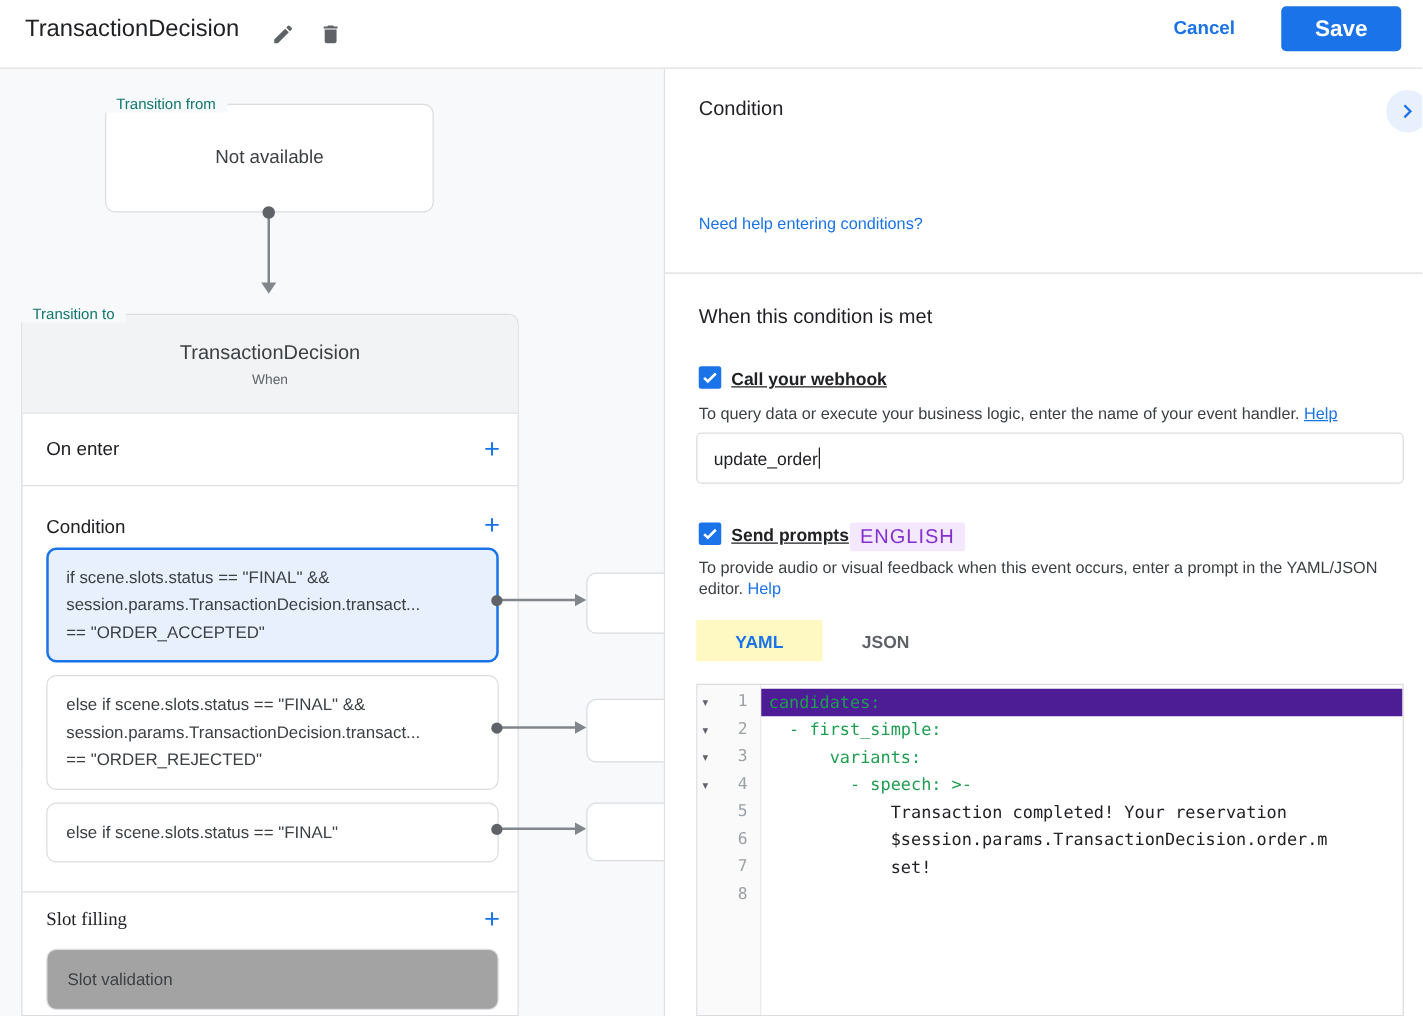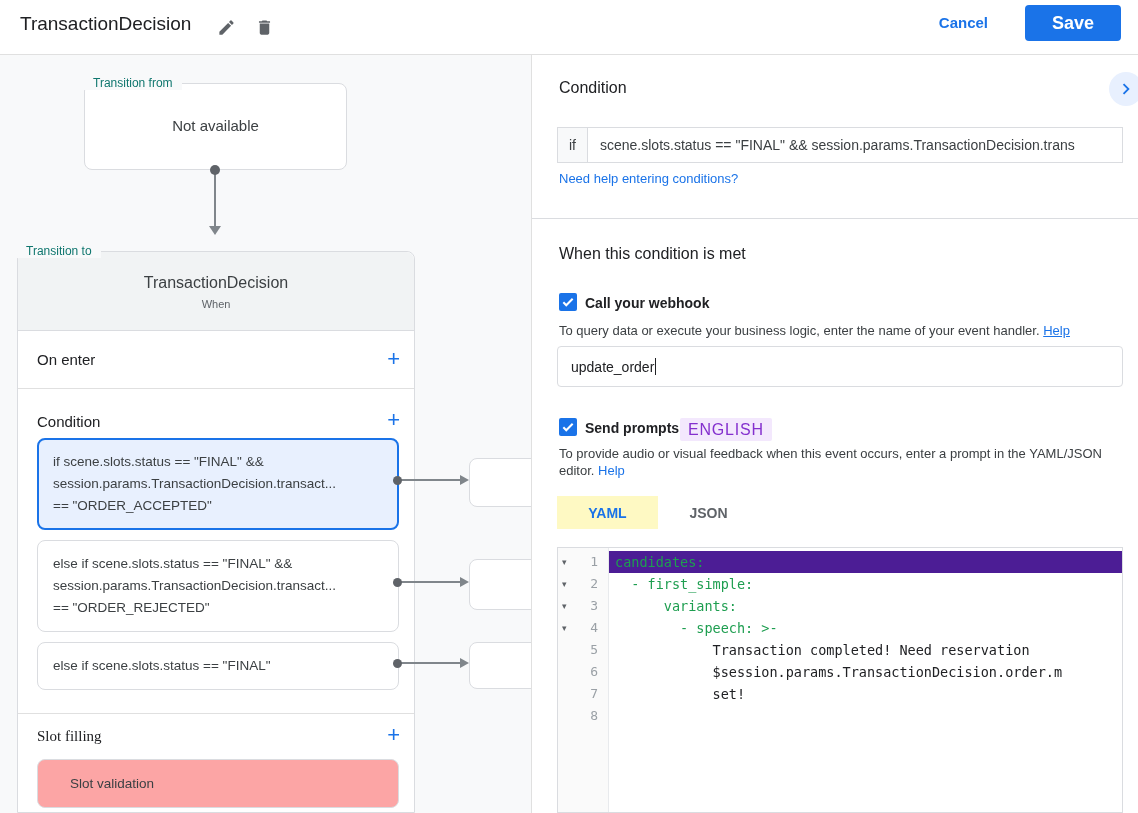--- a/index.html
+++ b/index.html
@@ -65,22 +65,22 @@
   .cond-card { background:#fff; border:1px solid #dadce0; border-radius:8px;
     padding:12px 15px; margin-bottom:10px; font-size:13.5px; color:#3c4043; cursor:pointer; }
   .cond-card.selected { background:#e8f0fe; border:2px solid #1a73e8; padding:11px 14px; }
   .cond-line { line-height:22px; white-space:nowrap; overflow:hidden; }
 
   .slot-divider { position:absolute; left:0; top:461px; width:100%; border-top:1px solid #e0e0e0; }
   .slot-head { position:absolute; left:0; top:470px; width:100%; height:30px; }
   .slot-head .section-label { position:absolute; left:19px; top:6px;font-family:Liberation Serif, serif; }
   .slot-head .add-btn { top:2px; }
   .slot-card { position:absolute; left:19px; top:507px; width:362px; height:49px;
-    background:#fca5a5; border:1px solid #dadce0; border-radius:8px; font-size:13.5px; color:#3c4043;
-    display:flex; align-items:center; padding-left:32px; cursor:pointer; }
+    background:#a3a3a3; border:1px solid #dadce0; border-radius:8px; font-size:13.5px; color:#3c4043;
+    display:flex; align-items:center; padding-left:16px; cursor:pointer; }
 
   
   .hdot { position:absolute; width:9px; height:9px; border-radius:50%; background:#5f6368; z-index:5; }
   .hline { position:absolute; height:2px; background:#80868b; z-index:4; }
   .harrow { position:absolute; width:0; height:0; border-top:5px solid transparent;
     border-bottom:5px solid transparent; border-left:9px solid #80868b; z-index:4; }
   .tbox { position:absolute; width:70px; background:#fff; border:1px solid #dadce0;
     border-radius:8px; z-index:3; }
   .c1 .hdot { left:393px; top:421px; } .c1 .hline { left:400px; top:424px; width:62px; }
   .c1 .harrow { left:460px; top:420px; } .c1 .tbox { left:469px; top:403px; height:49px; }
@@ -105,21 +105,21 @@
   .help-cond-link { position:absolute; left:27px; top:116px; font-size:13px; color:#1a73e8;
     text-decoration:none; }
   .panel-divider { position:absolute; left:0; top:163px; width:100%; border-top:1px solid #dadce0; }
 
   .when-heading { position:absolute; left:27px; top:190px; font-size:16px; color:#202124; }
 
   .checkbox { position:absolute; width:18px; height:18px; background:#1a73e8; border-radius:2px;
     display:flex; align-items:center; justify-content:center; cursor:pointer; }
   .cb-webhook { left:27px; top:238px; }
   .cb-prompts { left:27px; top:363px; }
-  .cb-label { position:absolute; font-size:14px; font-weight:bold; color:#202124; }
+  .cb-label { position:absolute; font-size:14px; font-weight:bold; color:#202124;text-decoration:underline; }
   .lbl-webhook { left:53px; top:240px; }
   .lbl-prompts { left:53px; top:365px; }
   .lang-badge { position:absolute; left:148px; top:363px; background:#f3e8fd; color:#8430ce;
     font-size:16px; font-weight:normal; letter-spacing:0.8px; padding:3px 8px 2px; border-radius:2px; }
 
   .desc { font-size:13px; color:#3c4043; line-height:17px; }
   .desc a { color:#1a73e8; }
   .desc-webhook { position:absolute; left:27px; top:267px; width:560px; }
   .desc-webhook a { text-decoration:underline; }
   .desc-prompts { position:absolute; left:27px; top:390px; width:556px; }
@@ -251,24 +251,20 @@
   </div>
 
   <div class="panel">
     <div class="panel-heading">Condition</div>
     <button class="chevron-btn">
       <svg width="22" height="22" viewBox="0 0 24 24" fill="#1a73e8">
           <path d="M10 6L8.59 7.41 13.17 12l-4.58 4.59L10 18l6-6z"></path>
         </svg>
     </button>
 
-    <div class="if-row">
-      <div class="if-prefix">if</div>
-      <div class="if-input">scene.slots.status == "FINAL" &amp;&amp; session.params.TransactionDecision.trans</div>
-    </div>
     <a class="help-cond-link" href="#">Need help entering conditions?</a>
     <div class="panel-divider"></div>
 
     <div class="when-heading">When this condition is met</div>
 
     <div class="checkbox cb-webhook">
       <svg width="14" height="14" viewBox="0 0 24 24" fill="none" stroke="#fff" stroke-width="3.5">
           <path d="M4 12.5l5 5L20 6.5"></path>
         </svg>
     </div>
@@ -328,21 +324,21 @@
               <span class="ed-fold">▾</span>
               <span class="ed-num">4</span>
             </div>
             <div class="ed-code key">        - speech: &gt;-</div>
           </div>
           <div class="ed-row">
             <div class="ed-gutter-cell">
               <span class="ed-fold"></span>
               <span class="ed-num">5</span>
             </div>
-            <div class="ed-code text">            Transaction completed! Need reservation</div>
+            <div class="ed-code text">            Transaction completed! Your reservation</div>
           </div>
           <div class="ed-row">
             <div class="ed-gutter-cell">
               <span class="ed-fold"></span>
               <span class="ed-num">6</span>
             </div>
             <div class="ed-code text">            $session.params.TransactionDecision.order.m</div>
           </div>
           <div class="ed-row">
             <div class="ed-gutter-cell">

